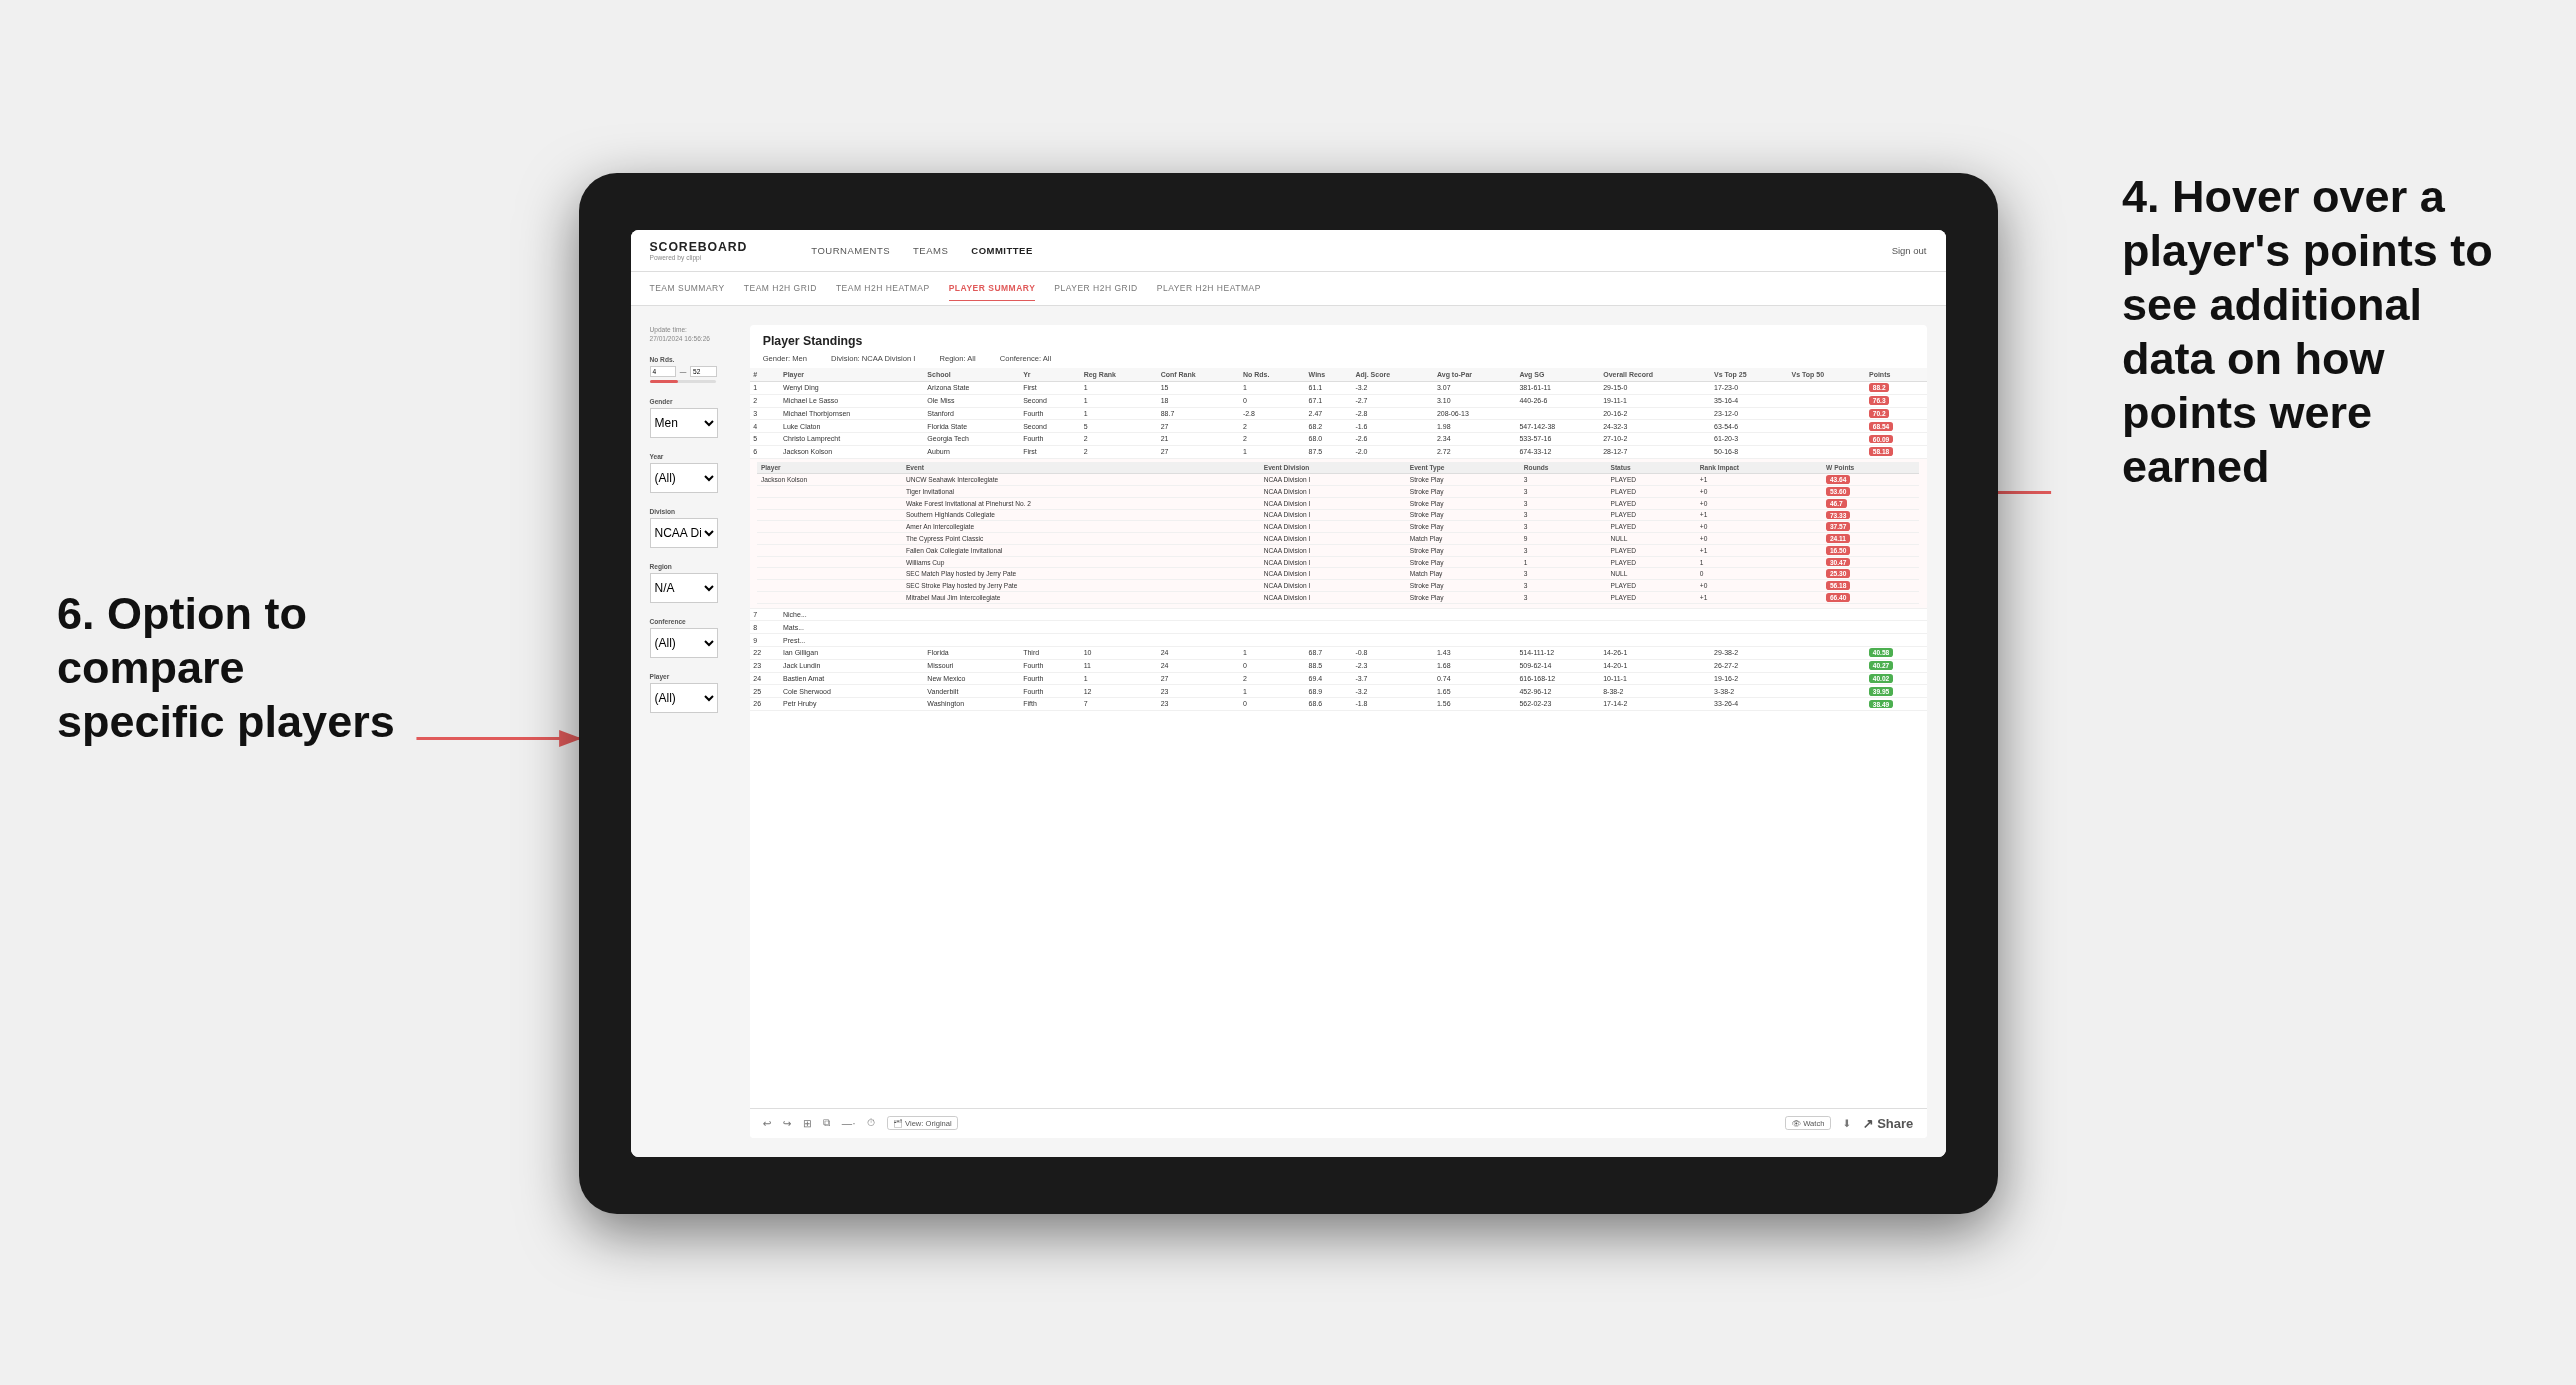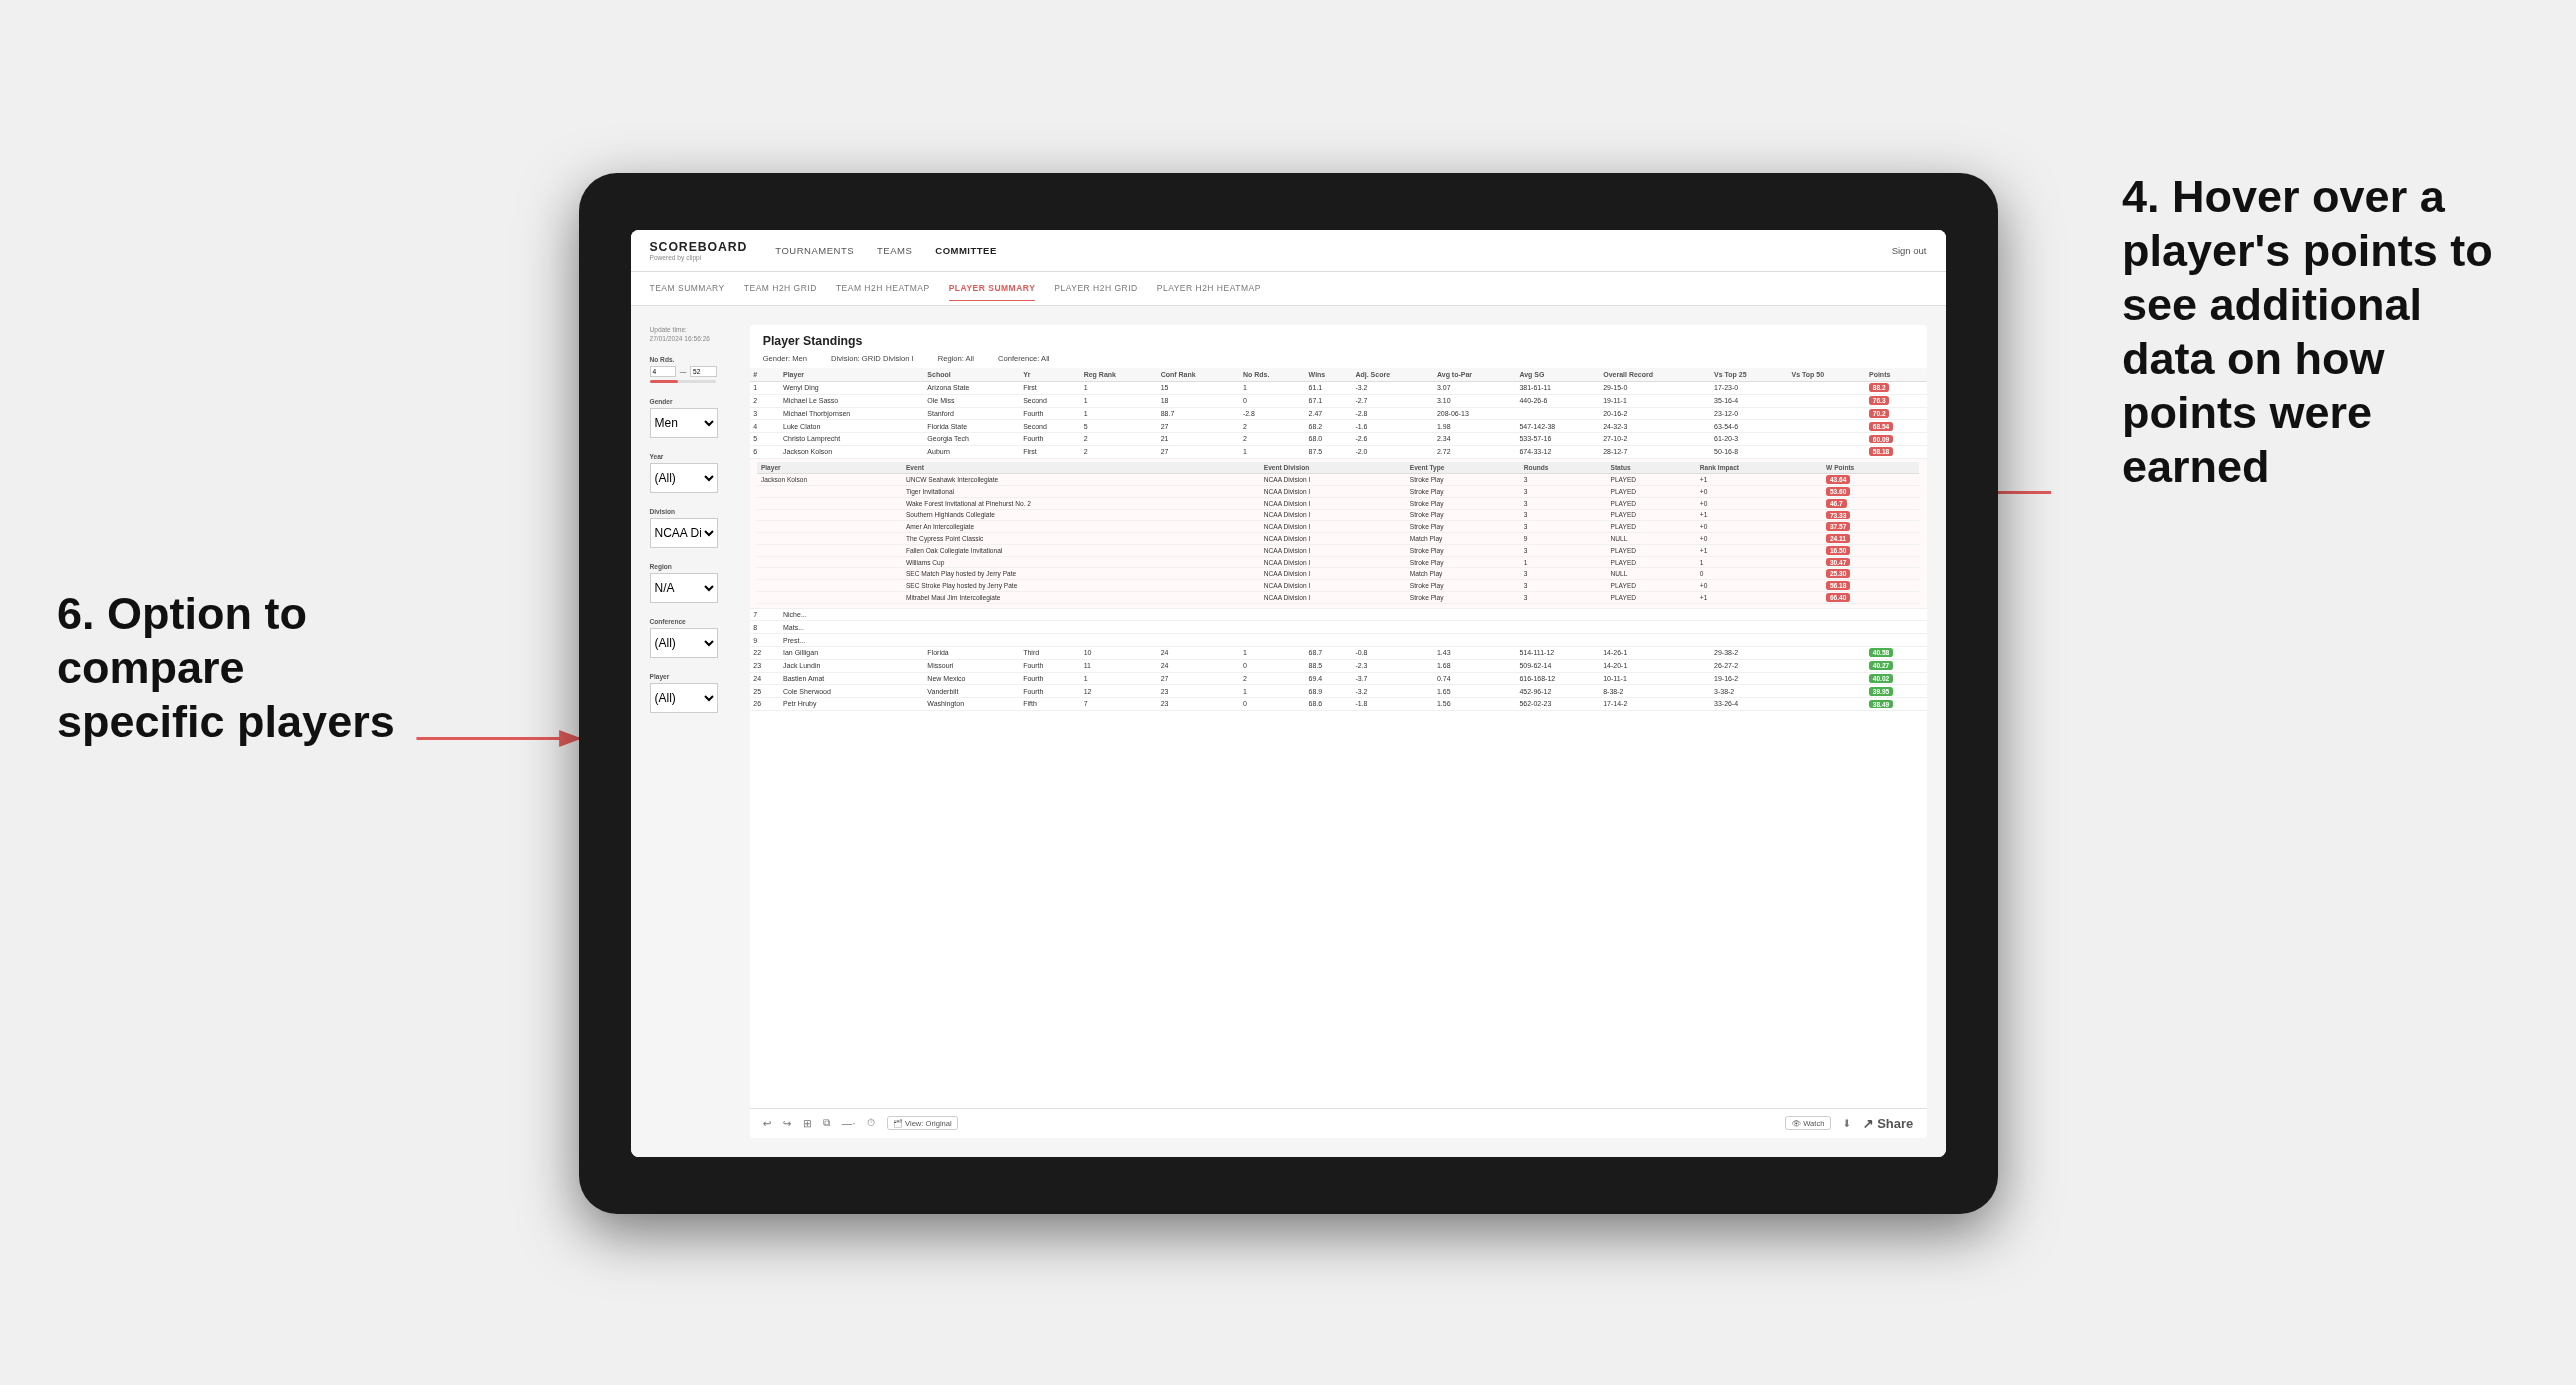--- a/index.html
+++ b/index.html
@@ -38,20 +38,21 @@
 
     
     .nav-bar {
       background: #fff;
       border-bottom: 0.9px solid #ddd;
       display: flex;
       align-items: center;
       padding: 0 19px;
       height: 42px;
       flex-shrink: 0;
+      gap: 36px;
     }
     .logo-area {
       display: flex;
       flex-direction: column;
       margin-right: 28px;
     }
     .logo-text {
       font-size: 12.3px;
       font-weight: 900;
       letter-spacing: 0.9px;
@@ -470,21 +471,21 @@
           <select class="filter-select">
             <option>(All)</option>
           </select>
         </div>
       </div>
 
       <div class="table-area">
         <div class="table-header-title">Player Standings</div>
         <div class="table-filters-row">
           <span>Gender: Men</span>
-          <span>Division: GRID Division I</span>
+          <span>Division: NCAA Division I</span>
           <span>Region: All</span>
           <span>Conference: All</span>
         </div>
 
         <div class="player-table">
           <table>
             <thead>
               <tr>
                 <th>#</th>
                 <th>Player</th>

